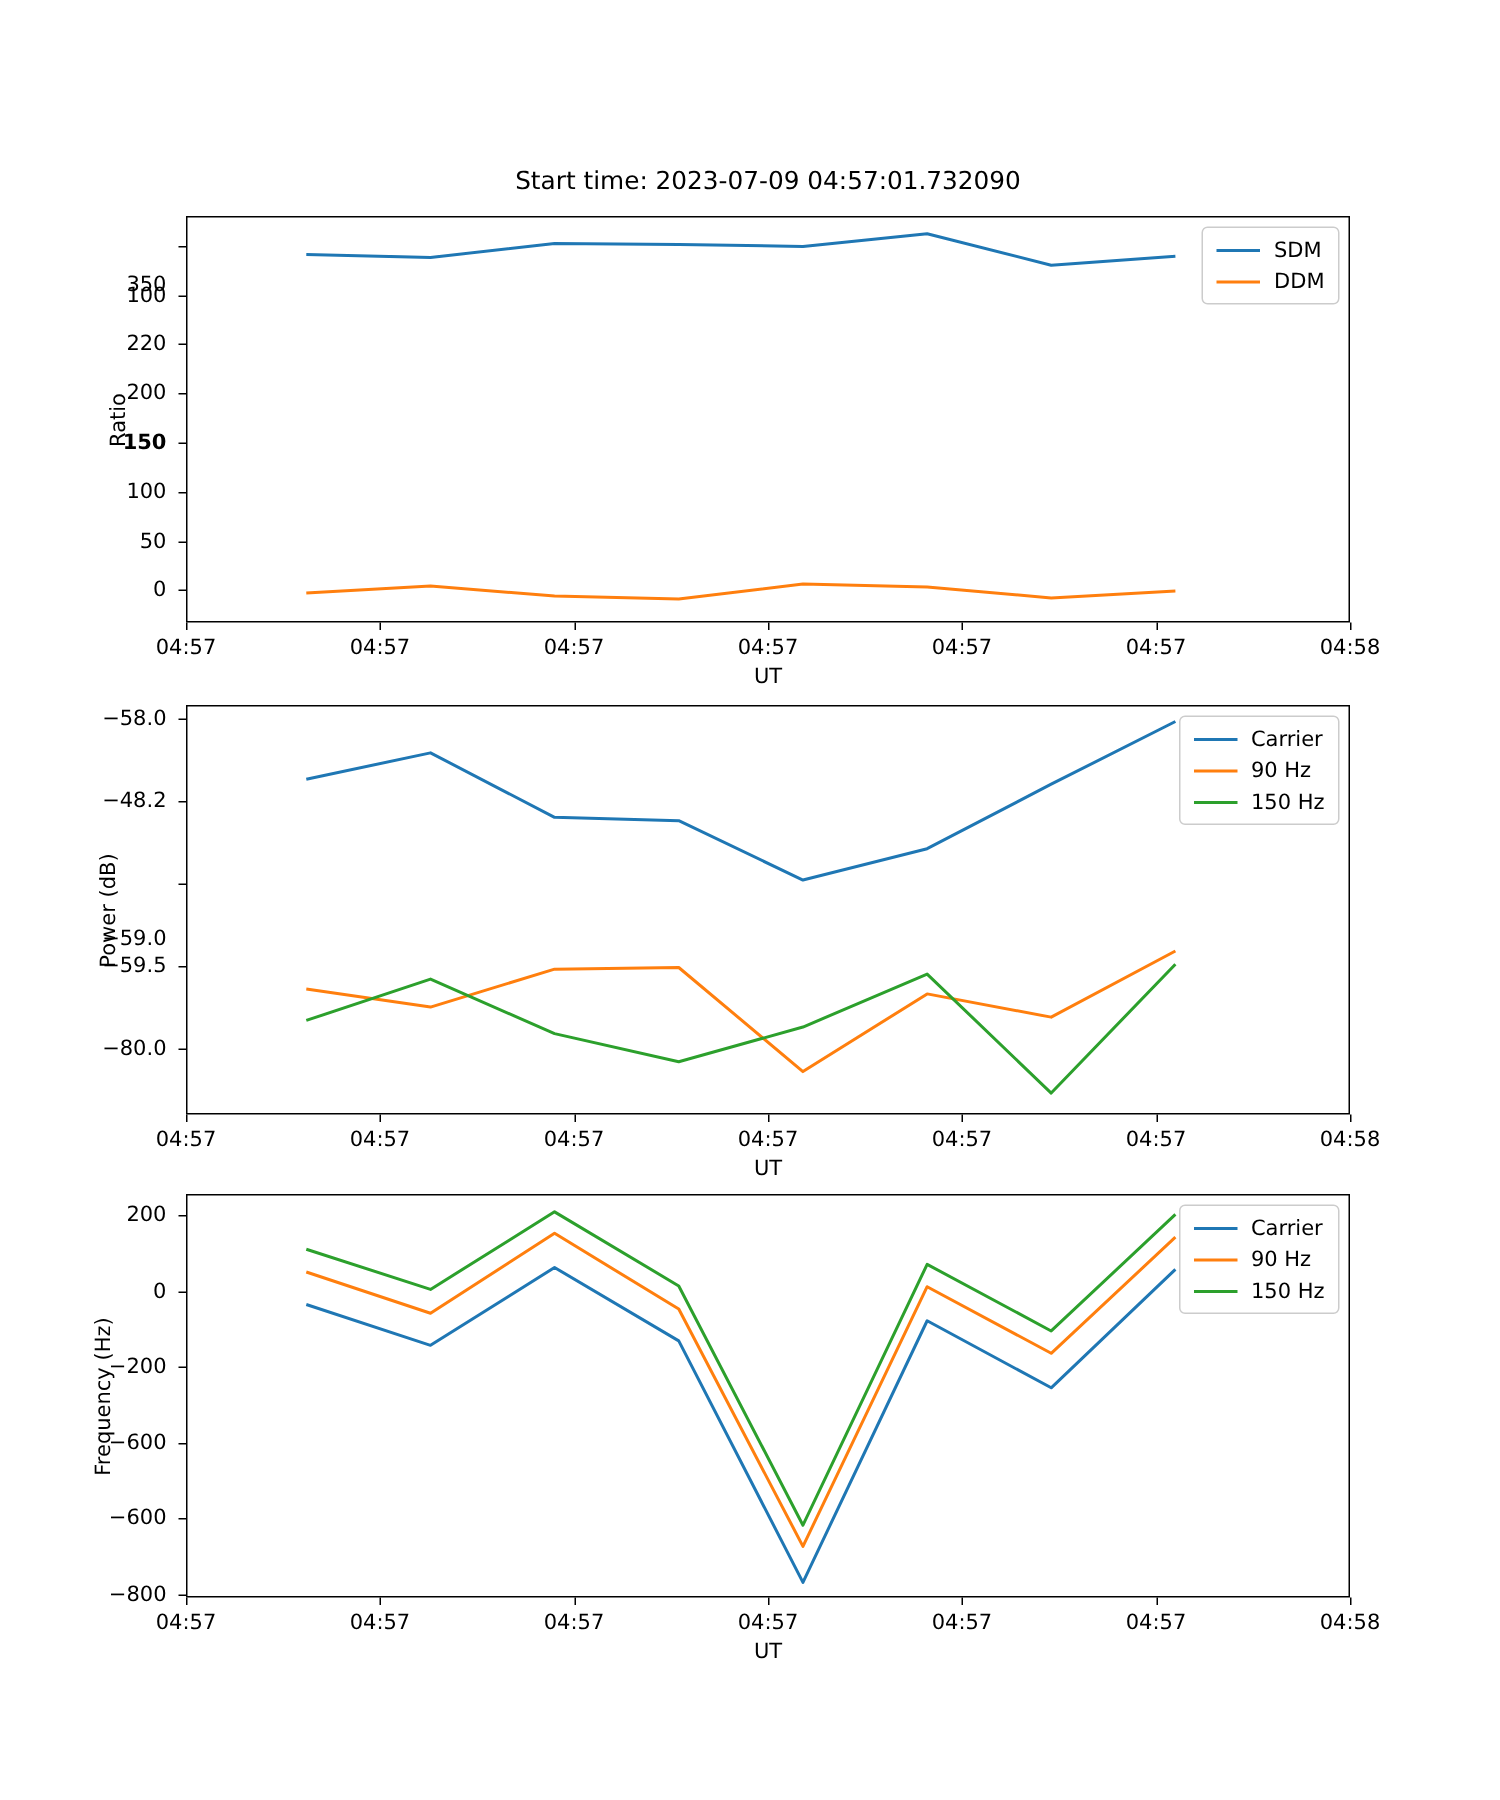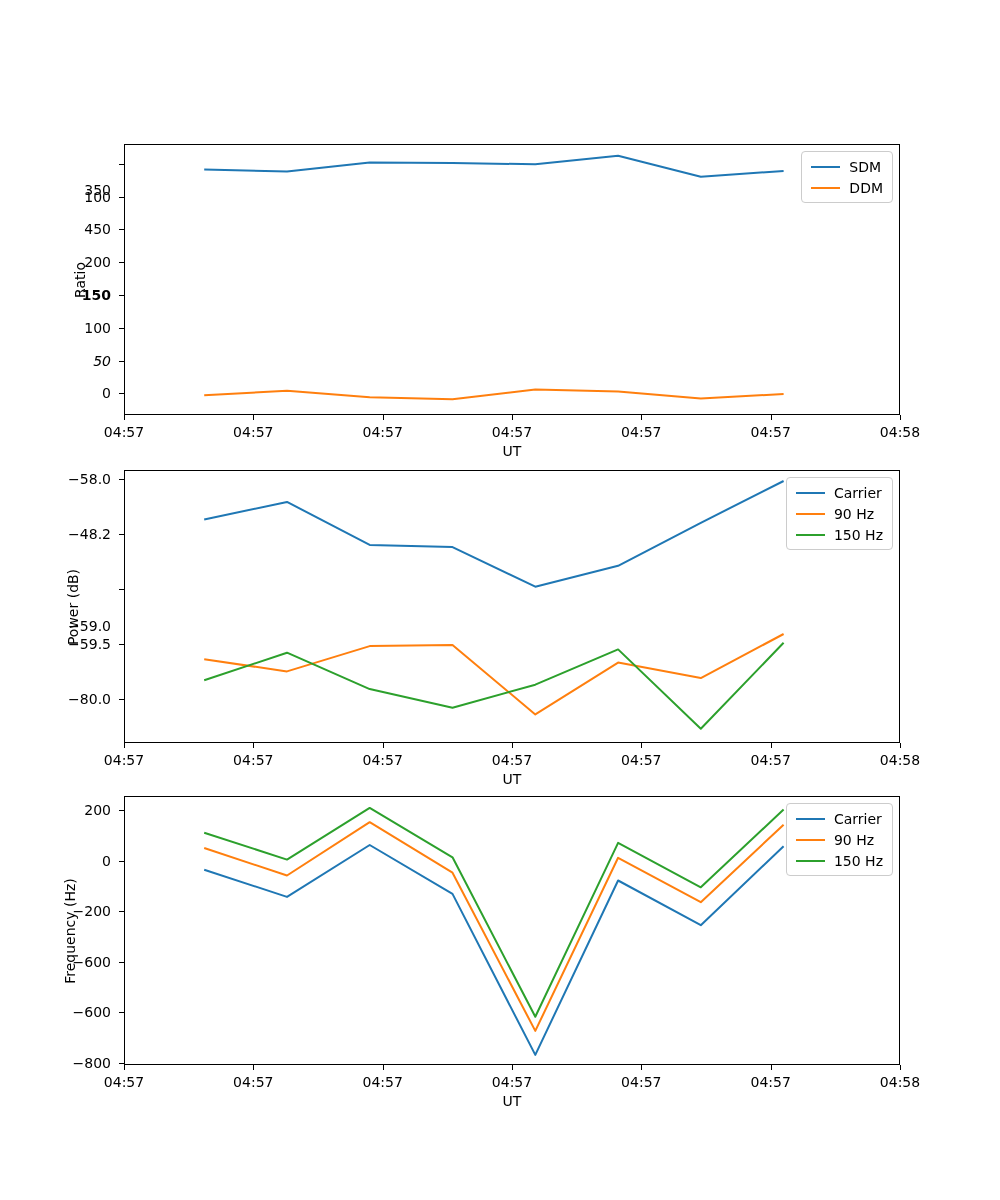--- a/index.html
+++ b/index.html
@@ -18,20 +18,21 @@
   .legend { position:absolute; top:6px; right:6px; background:rgba(255,255,255,0.85);
             border:1px solid #cccccc; border-radius:4px; padding:4px 9px; }
   .legend-entry { display:flex; align-items:center; gap:9px; height:21px; }
   .legend-swatch { width:29px; height:2px; flex:0 0 29px; }
   .legend-label { font-size:14px; white-space:nowrap; }
 </style>
 </head>
 <body>
 
 <div id="figure">
+  <div id="fig-title">Start time: 2023-07-09 04:57:01.732090</div>
   <div id="charts-root"></div>
 <div class="axes" style="left: 124px; top: 144px; width: 776px; height: 271px;">
       <svg width="774" height="269" viewBox="1 1 774 269">
         <polyline points="80.2,25.6 163.0,27.6 245.7,18.4 328.5,19.0 411.3,20.3 494.1,11.8 576.8,32.8 659.6,26.9" fill="none" stroke="#1f77b4" stroke-width="2" stroke-linejoin="round"></polyline>
         <polyline points="80.2,251.3 163.0,246.7 245.7,253.3 328.5,255.3 411.3,245.4 494.1,247.4 576.8,254.6 659.6,250.0" fill="none" stroke="#ff7f0e" stroke-width="2" stroke-linejoin="round"></polyline>
       </svg>
       <div class="legend">
         <div class="legend-entry">
           <span class="legend-swatch" style="background: rgb(31, 119, 180);"></span>
           <span class="legend-label">SDM</span>
@@ -40,29 +41,29 @@
           <span class="legend-swatch" style="background: rgb(255, 127, 14);"></span>
           <span class="legend-label">DDM</span>
         </div>
       </div>
     </div>
     <div class="tick" style="left: 119px; top: 163.7px; width: 5px; height: 1px;"></div>
     <div class="ytick-label" style="left: 51px; top: 169px; width: 60px; margin-top: 12px;">350</div>
     <div class="tick" style="left: 119px; top: 196.5px; width: 5px; height: 1px;"></div>
     <div class="ytick-label" style="left: 51px; top: 187.5px; width: 60px;">100</div>
     <div class="tick" style="left: 119px; top: 229.3px; width: 5px; height: 1px;"></div>
-    <div class="ytick-label" style="left: 51px; top: 220.3px; width: 60px;">450</div>
+    <div class="ytick-label" style="left: 51px; top: 220.3px; width: 60px;">220</div>
     <div class="tick" style="left: 119px; top: 262.1px; width: 5px; height: 1px;"></div>
     <div class="ytick-label" style="left: 51px; top: 253.1px; width: 60px;">200</div>
     <div class="tick" style="left: 119px; top: 294.9px; width: 5px; height: 1px;"></div>
     <div class="ytick-label" style="left: 51px; top: 285.9px; width: 60px; font-weight: bold;">150</div>
     <div class="tick" style="left: 119px; top: 327.7px; width: 5px; height: 1px;"></div>
     <div class="ytick-label" style="left: 51px; top: 318.7px; width: 60px;">100</div>
     <div class="tick" style="left: 119px; top: 360.5px; width: 5px; height: 1px;"></div>
-    <div class="ytick-label" style="left: 51px; top: 351.5px; width: 60px; font-style: italic;">50</div>
+    <div class="ytick-label" style="left: 51px; top: 351.5px; width: 60px;">50</div>
     <div class="tick" style="left: 119px; top: 393.3px; width: 5px; height: 1px;"></div>
     <div class="ytick-label" style="left: 51px; top: 384.3px; width: 60px;">0</div>
     <div class="tick" style="left: 124px; top: 415px; width: 1px; height: 5px;"></div>
     <div class="xtick-label" style="left: 94px; top: 423px; width: 60px;">04:57</div>
     <div class="tick" style="left: 253.3px; top: 415px; width: 1px; height: 5px;"></div>
     <div class="xtick-label" style="left: 223.3px; top: 423px; width: 60px;">04:57</div>
     <div class="tick" style="left: 382.7px; top: 415px; width: 1px; height: 5px;"></div>
     <div class="xtick-label" style="left: 352.7px; top: 423px; width: 60px;">04:57</div>
     <div class="tick" style="left: 512px; top: 415px; width: 1px; height: 5px;"></div>
     <div class="xtick-label" style="left: 482px; top: 423px; width: 60px;">04:57</div>

